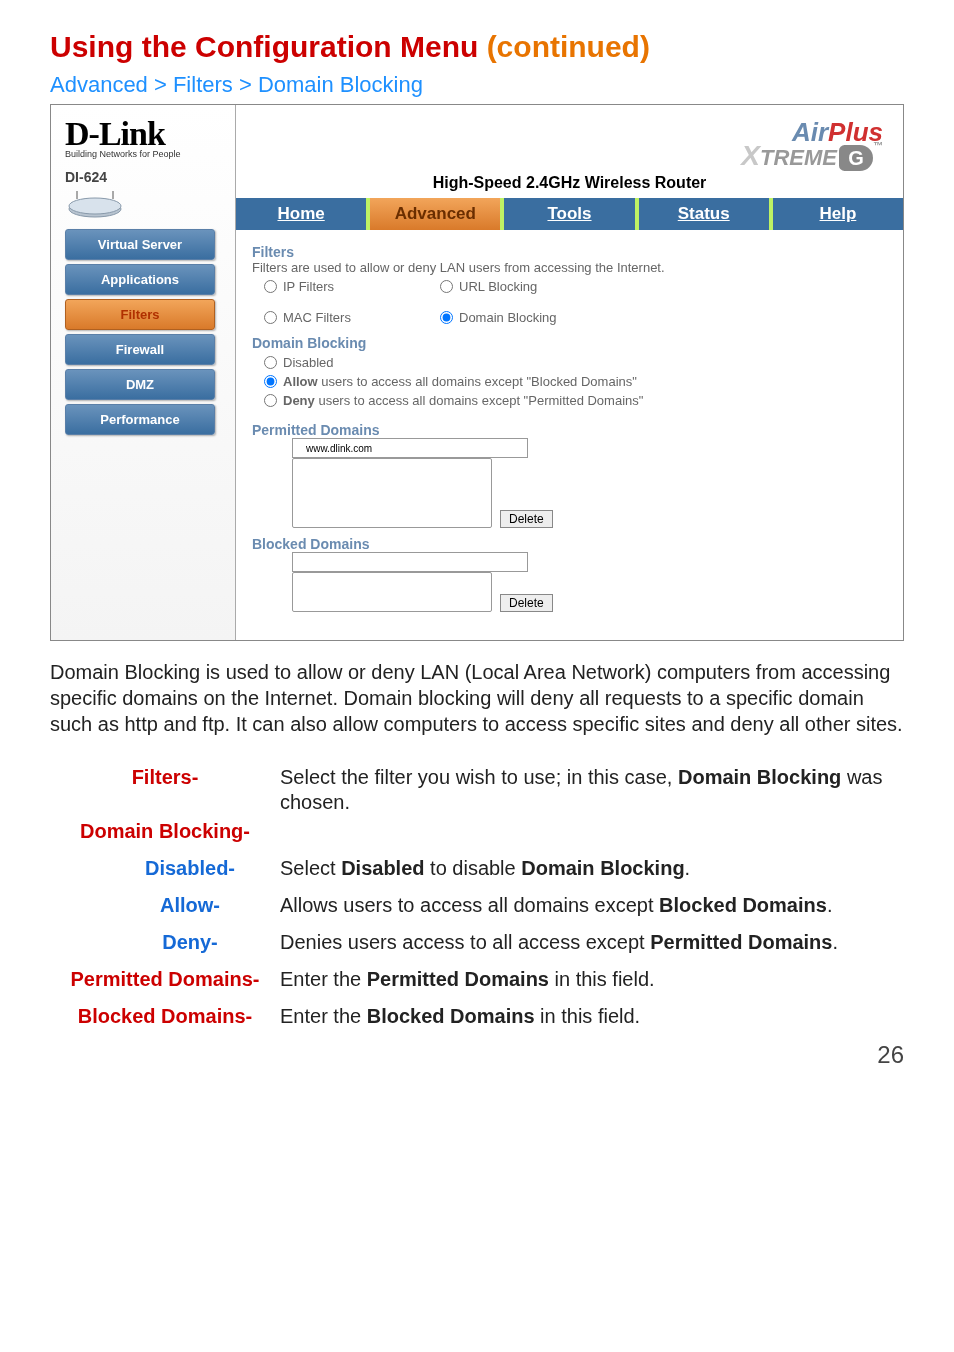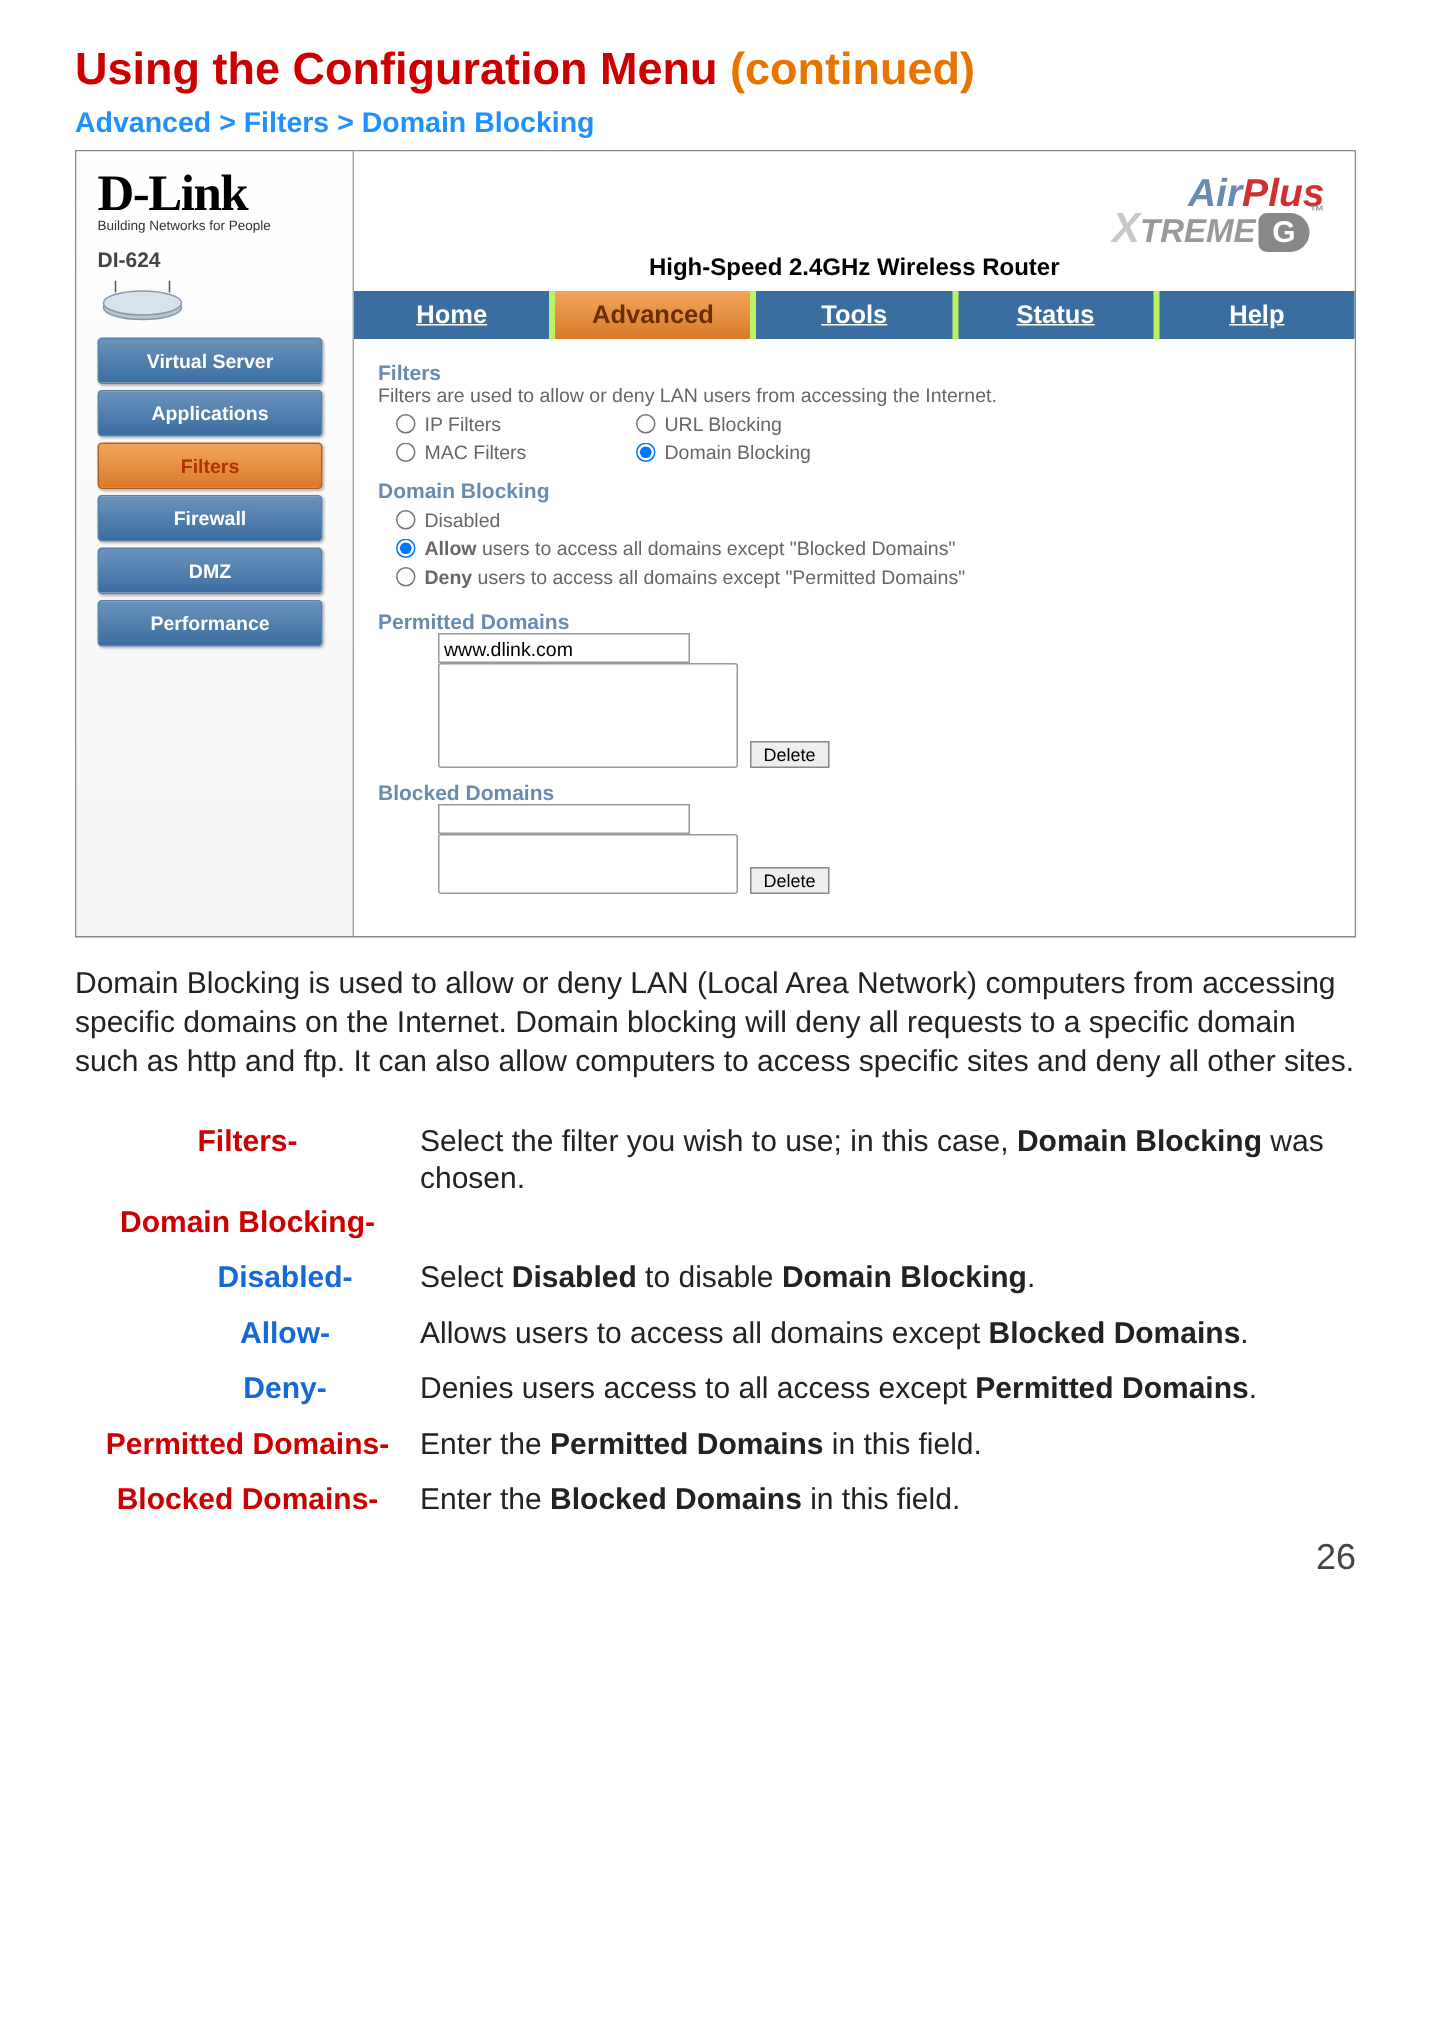--- a/index.html
+++ b/index.html
@@ -1,19 +1,19 @@
 <!DOCTYPE html>
 <html><head>
 <meta charset="utf-8">
 <style>
   * { box-sizing: border-box; margin: 0; padding: 0; }
   body { font-family: Arial, Helvetica, sans-serif; width: 954px; background: #fff; padding: 30px 50px; color: #000; }
   .page-title { font-size: 30px; font-weight: bold; color: #CC0000; margin-bottom: 8px; }
   .page-title .orange { color: #E87400; }
-  .breadcrumb { font-size: 19px; font-weight: bold; color: #1E90FF; margin-bottom: 6px; }
+  .breadcrumb { font-size: 22px; font-weight: normal; color: #1E90FF; margin-bottom: 6px; }
   .router-panel { border: 1px solid #888; background: #fff; display: flex; }
   .sidebar { width: 185px; background: linear-gradient(#fff,#f4f4f4); padding: 10px 14px; border-right: 1px solid #aaa; }
   .logo { font-family: 'Times New Roman', serif; font-size: 34px; font-weight: bold; color: #000; letter-spacing: -1px; }
   .logo-sub { font-size: 9px; color: #333; margin-top: -4px; margin-bottom: 10px; }
   .model { font-size: 14px; font-weight: bold; color: #444; margin-bottom: 6px; }
   .router-icon { height: 30px; margin-bottom: 8px; }
   .nav-btn { display: block; width: 150px; padding: 7px 0; margin: 4px 0; text-align: center; font-size: 13px; font-weight: bold; color: #fff; border: 1px solid #5a7fa8; border-radius: 3px; background: linear-gradient(#6a93bc,#3a6ea0); cursor: pointer; box-shadow: 1px 1px 2px rgba(0,0,0,0.3); }
   .nav-btn.active { background: linear-gradient(#f2a55a,#d97a2a); border-color: #b06020; color: #b03000; }
   .content { flex: 1; background: #fff; }
   .product-header { text-align: right; padding: 12px 20px 2px; position: relative; }
@@ -26,24 +26,24 @@
   .tagline { font-weight: bold; font-size: 16px; color: #000; text-align: center; margin: 0 0 6px; }
   .tabs { display: flex; background: #3a6ea0; }
   .tab { flex: 1; padding: 6px 0; text-align: center; font-size: 17px; font-weight: bold; color: #fff; border-right: 4px solid #bef264; cursor: pointer; }
   .tab:last-child { border-right: none; }
   .tab.underline { text-decoration: underline; }
   .tab.active { background: linear-gradient(#f2a55a,#d97a2a); color: #6a2e00; text-decoration: none; }
   .panel-body { padding: 8px 16px 20px; font-size: 13px; color: #666; }
   .section-head { color: #6a8bb0; font-weight: bold; font-size: 14px; margin-top: 6px; }
   .radio-row { margin: 4px 0 0 12px; display:flex; align-items:center; }
   .radio-row input { margin-right: 6px; }
-  .radio-grid { display:grid; grid-template-columns: 160px 200px; margin: 4px 0 10px 12px; row-gap:4px; }
+  .radio-grid { display:grid; grid-template-columns: 160px 200px; margin: 4px 0 10px 12px; row-gap:4px;gap:16px; }
   .radio-grid label { display:flex; align-items:center; }
   .radio-grid input { margin-right:6px; }
-  .domain-input { width: 168px; height: 20px; font-size: 13px; border:1px solid #999; padding: 1px 3px; margin-left: 40px; }
+  .domain-input { width: 236px; height: 20px; font-size: 10px; border:1px solid #999; padding: 1px 13px; margin-left: 40px; }
   .domain-list { width: 200px; height: 70px; border:1px solid #999; margin-left: 40px; }
   .delete-btn { font-size: 12px; padding: 1px 8px; margin-left: 8px; border:1px solid #888; background:#eee; cursor:pointer; }
   .domain-group { display:flex; align-items:flex-end; margin-bottom:8px; }
   .desc-para { font-size: 20px; line-height: 1.3; color: #222; margin: 18px 0 28px; }
   .def-row { display:flex; margin-bottom: 12px; font-size: 20px; line-height:1.25; }
   .def-term { width: 230px; flex-shrink:0; font-weight: bold; color: #1569d6; text-align: center; }
   .def-term.indent { padding-left: 50px; color:#1569d6; }
   .def-term.red { color:#CC0000; }
   .def-text { flex:1; color:#222; }
   .page-num { text-align:right; font-size: 24px; color:#444; }

